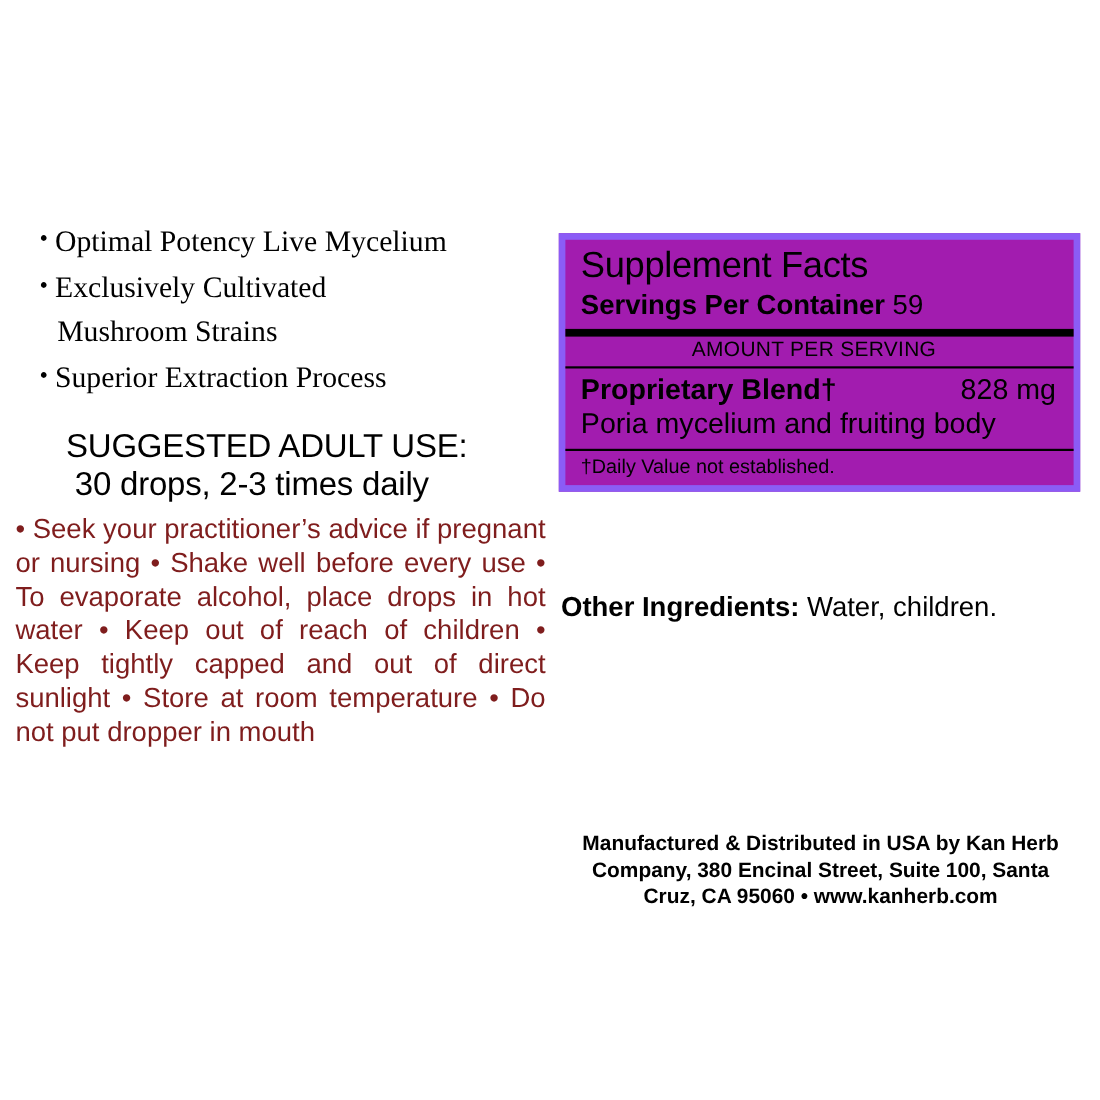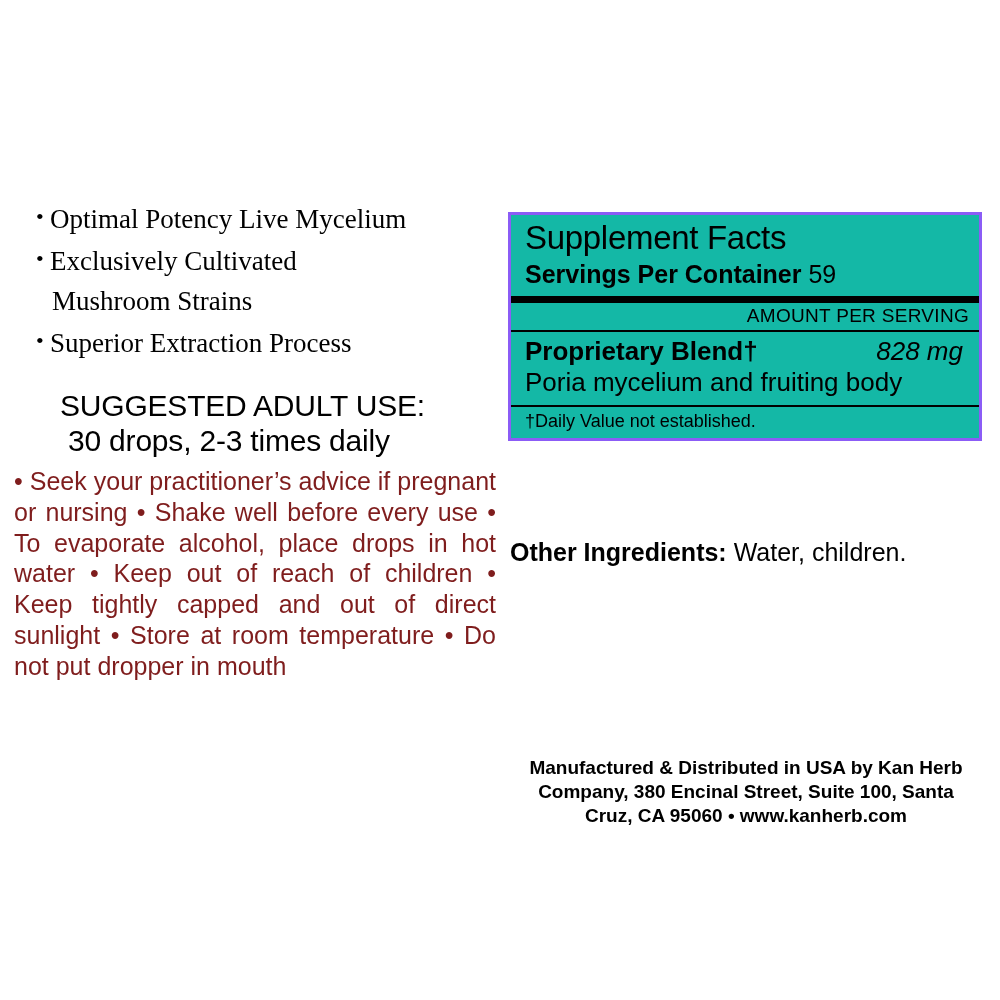--- a/index.html
+++ b/index.html
@@ -75,23 +75,23 @@
     width: 482px;
     color: #7f1d1d;
   }
 
   
   .facts-panel {
     position: absolute;
     left: 508px;
     top: 212px;
     width: 474px;
-    border: 3px solid #8b5cf6;
+    border: 6px solid #8b5cf6;
     box-sizing: border-box;
-    background: #14b8a6;
+    background: #a21caf;
   }
   .facts-inner {
     padding: 4px 10px 6px 14px;
   }
   .facts-title {
     font-family: "Liberation Sans", sans-serif;
     font-size: 33px;
     line-height: 1.18;
     letter-spacing: -0.3px;
   }
@@ -103,41 +103,40 @@
   .facts-line b {
     font-weight: bold;
   }
   .rule-thick {
     border-top: 7px solid #000;
   }
   .rule-thin {
     border-top: 2px solid #000;
   }
   .amount-row {
-    text-align: right;
+    text-align: center;
     font-family: "Liberation Sans", sans-serif;
     font-size: 19px;
     letter-spacing: 0.3px;
     padding: 2px 10px 3px 0;
   }
   .blend-row {
     display: flex;
     justify-content: space-between;
     align-items: baseline;
     padding: 4px 10px 0 14px;
     font-family: "Liberation Sans", sans-serif;
     font-size: 26px;
   }
   .blend-name {
     font-weight: bold;
   }
   .blend-amt {
     font-weight: normal;
     padding-right: 6px;
-    font-style: italic;
   }
   .blend-desc {
     padding: 0 10px 6px 14px;
     font-family: "Liberation Sans", sans-serif;
     font-size: 26px;
     line-height: 1.22;
   }
   .daily-row {
     padding: 4px 10px 6px 14px;
     font-family: "Liberation Sans", sans-serif;

